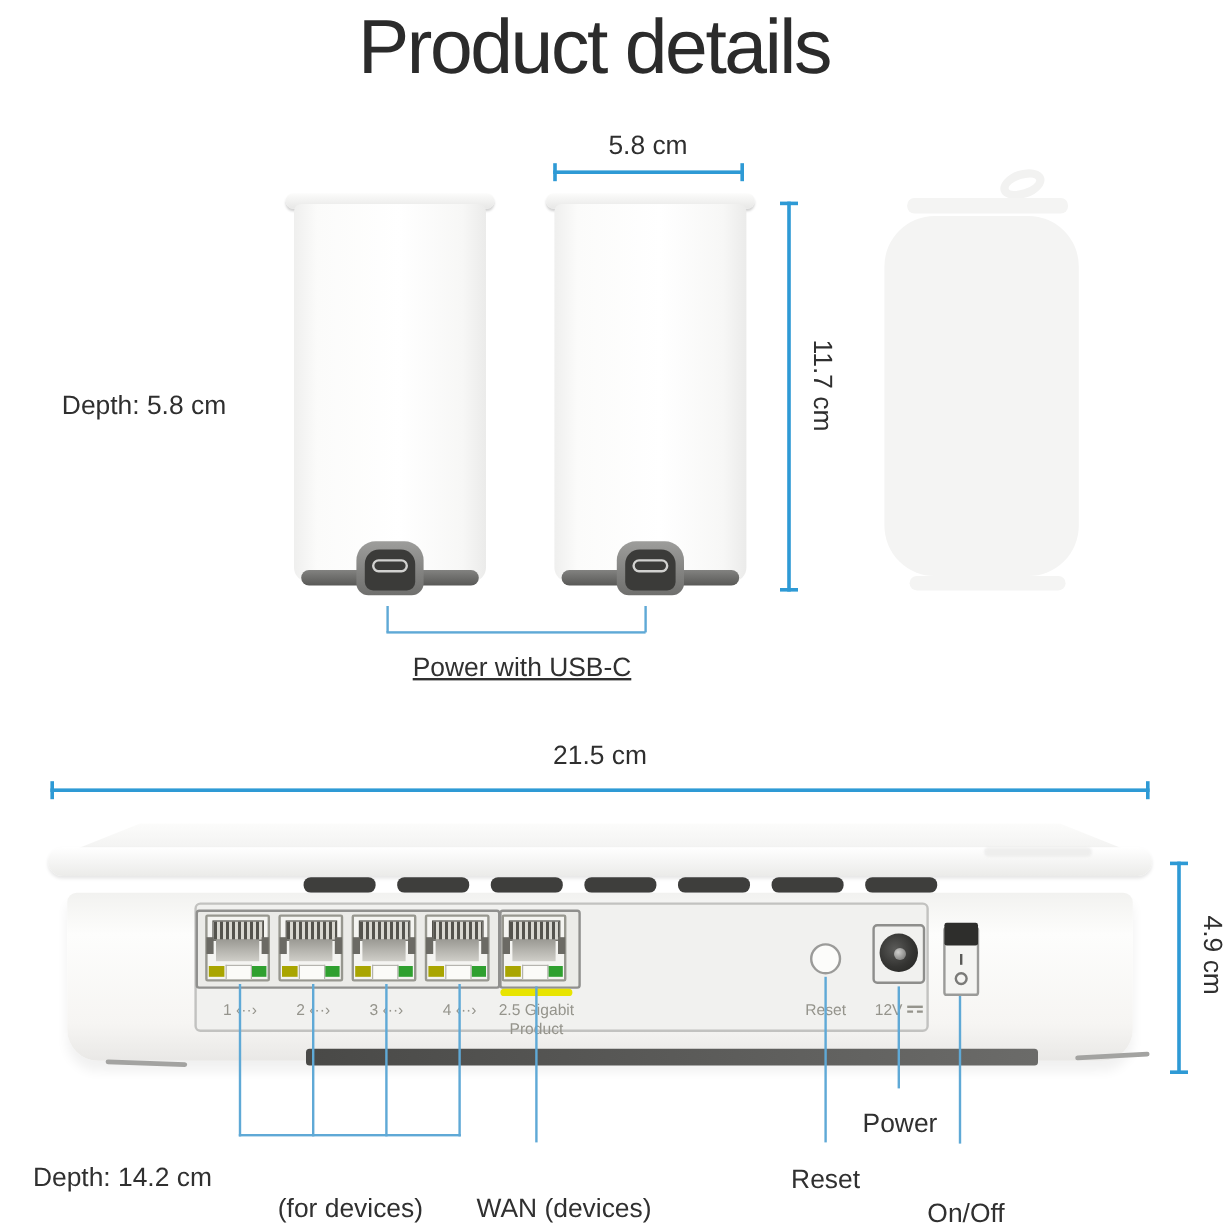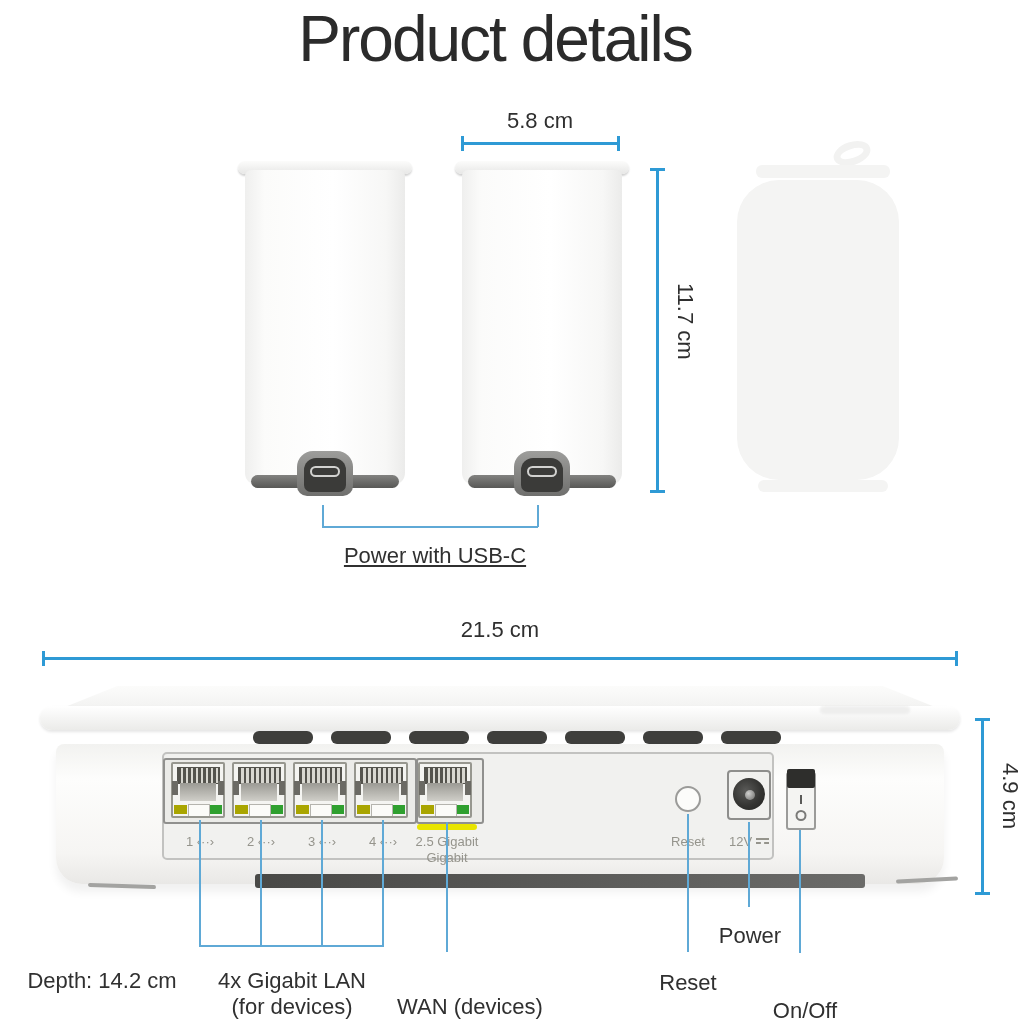--- a/index.html
+++ b/index.html
@@ -123,20 +123,21 @@
     <div class="usb-arch-inner" style="left:521px;top:458px;"></div>
     <div class="usb-pill" style="left:527px;top:466px;"></div>
   </div>
 
   <div class="abs dline-v" style="left:656px;top:168px;height:325px;">
       <span class="cap t"></span>
       <span class="cap b"></span>
     </div>
   <div class="abs dim-label-v" style="left:672px;top:283px;">11.7 cm</div>
 
+  <div class="abs dim-label" style="left:30px;top:325px;width:180px;">Depth: 5.8 cm</div>
 
   <div class="cline-v" style="left:322px;top:505px;height:22px;width:1.5px;"></div>
   <div class="cline-v" style="left:537px;top:505px;height:22px;width:1.5px;"></div>
   <div class="cline-h" style="left:322px;top:526px;width:216px;height:1.5px;"></div>
   <div class="abs big-label" style="left:285px;top:543px;width:300px;text-decoration:underline;">Power with USB-C</div>
 
   <div class="abs dim-label" style="left:430px;top:617px;width:140px;">21.5 cm</div>
   <div class="abs dline-h" style="left:42px;top:657px;width:916px;">
       <span class="cap l"></span>
       <span class="cap r"></span>
@@ -214,21 +215,21 @@
       <span>1</span> <span>‹··›</span></div>
     <div class="abs panel-label" style="left:229px;top:834px;width:64px;">
       <span>2</span> <span>‹··›</span></div>
     <div class="abs panel-label" style="left:290px;top:834px;width:64px;">
       <span>3</span> <span>‹··›</span></div>
     <div class="abs panel-label" style="left:351px;top:834px;width:64px;">
       <span>4</span> <span>‹··›</span></div>
 
     <div class="hl-bar"></div>
     <div class="abs panel-label" style="left:397px;top:834px;width:100px;">2.5 Gigabit</div>
-    <div class="abs panel-label" style="left:397px;top:850px;width:100px;">Gigabit</div>
+    <div class="abs panel-label" style="left:397px;top:850px;width:100px;">Product</div>
 
     <div class="reset-btn"></div>
     <div class="abs panel-label" style="left:658px;top:834px;width:60px;">Reset</div>
     <div class="pwr-jack">
       <span class="pwr-barrel">
           <span class="pwr-pin"></span>
         </span>
     </div>
     <div class="abs panel-label" style="left:710px;top:834px;width:78px;">
       <span>12V</span><span class="dc-icon"><span class="dc-top"></span><span class="dc-bot"></span></span>
@@ -251,19 +252,18 @@
   <div class="cline-v" style="left:321px;top:820px;height:127px;"></div>
   <div class="cline-v" style="left:382px;top:820px;height:127px;"></div>
   <div class="cline-h" style="left:199px;top:945px;width:185px;"></div>
   <div class="cline-v" style="left:446px;top:822px;height:130px;"></div>
   <div class="cline-v" style="left:687px;top:814px;height:138px;"></div>
   <div class="cline-v" style="left:748px;top:822px;height:85px;"></div>
   <div class="cline-v" style="left:799px;top:830px;height:123px;"></div>
 
   <div class="abs big-label" style="left:680px;top:923px;width:140px;">Power</div>
   <div class="abs big-label" style="left:12px;top:968px;width:180px;">Depth: 14.2 cm</div>
-  <div class="abs big-label" style="left:192px;top:968px;width:200px;">4x Gigabit LAN</div>
   <div class="abs big-label" style="left:192px;top:994px;width:200px;">(for devices)</div>
   <div class="abs big-label" style="left:370px;top:994px;width:200px;">WAN (devices)</div>
   <div class="abs big-label" style="left:618px;top:970px;width:140px;">Reset</div>
   <div class="abs big-label" style="left:735px;top:970px;width:140px;margin-top:28px;">On/Off</div>
 
 </div>
 
 </body></html>

